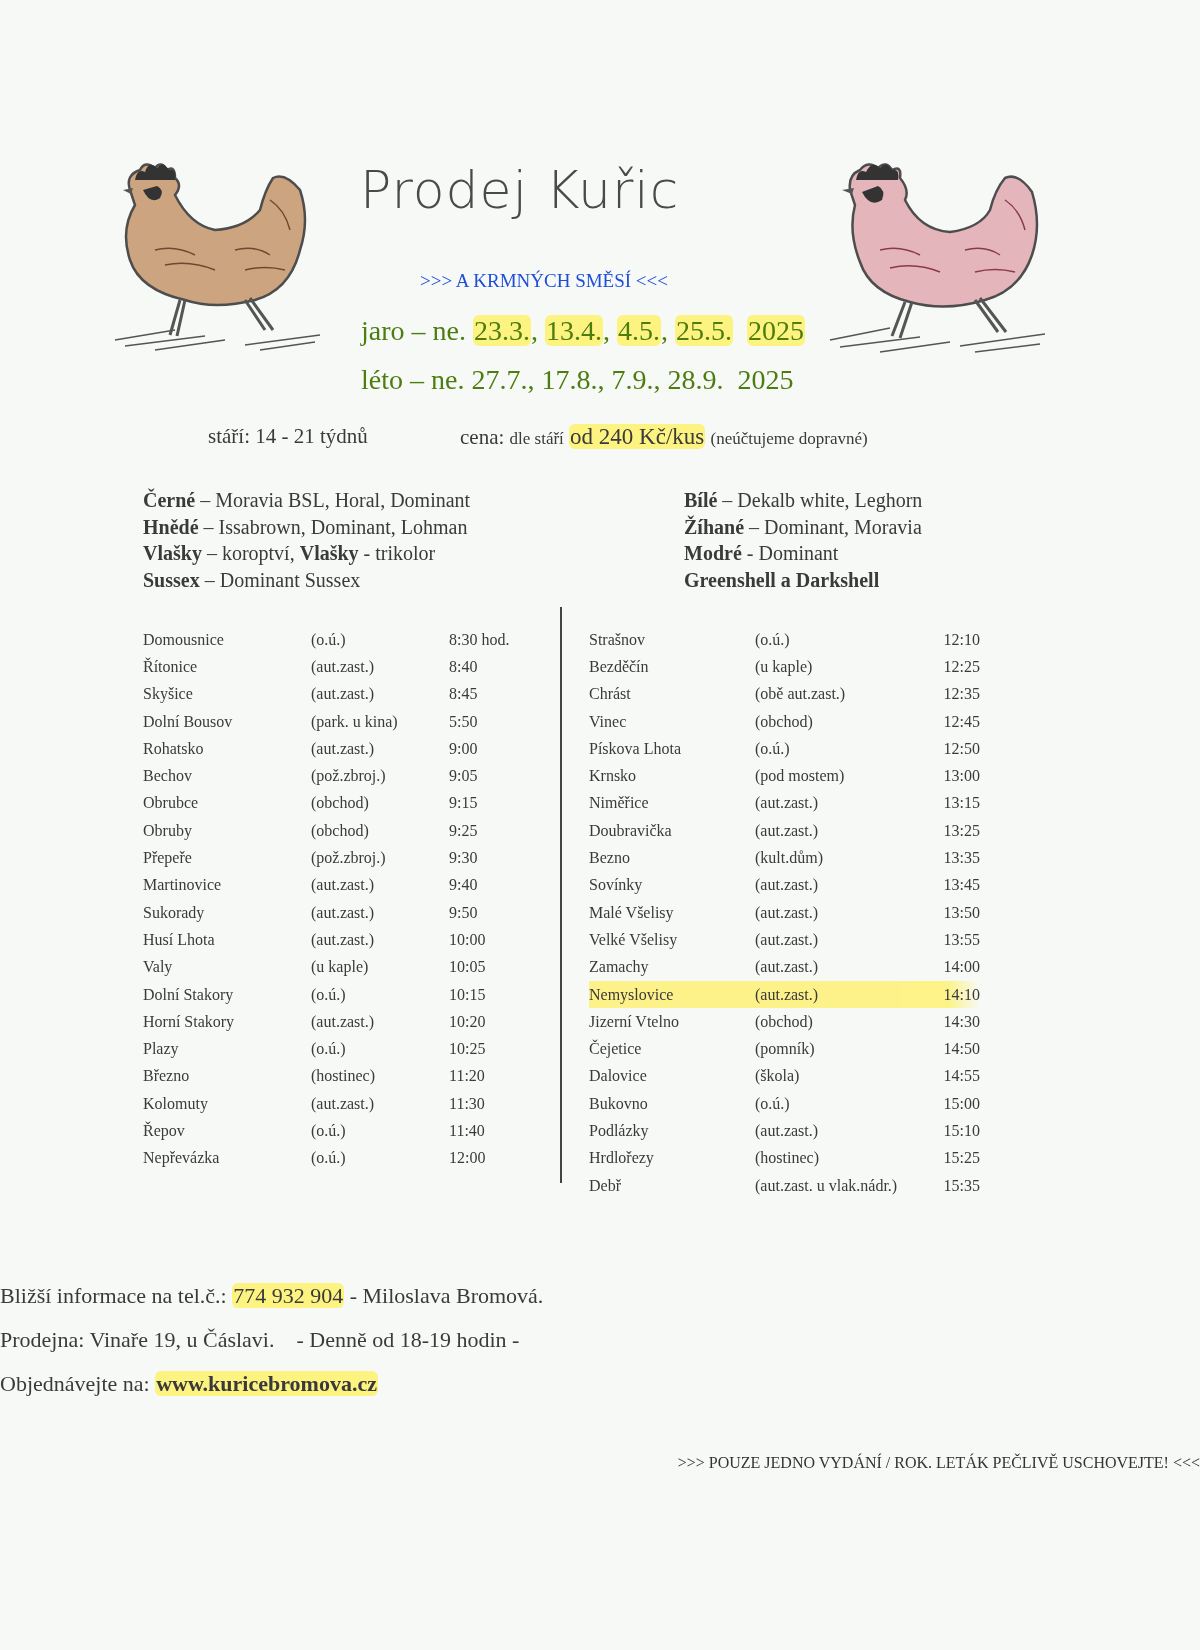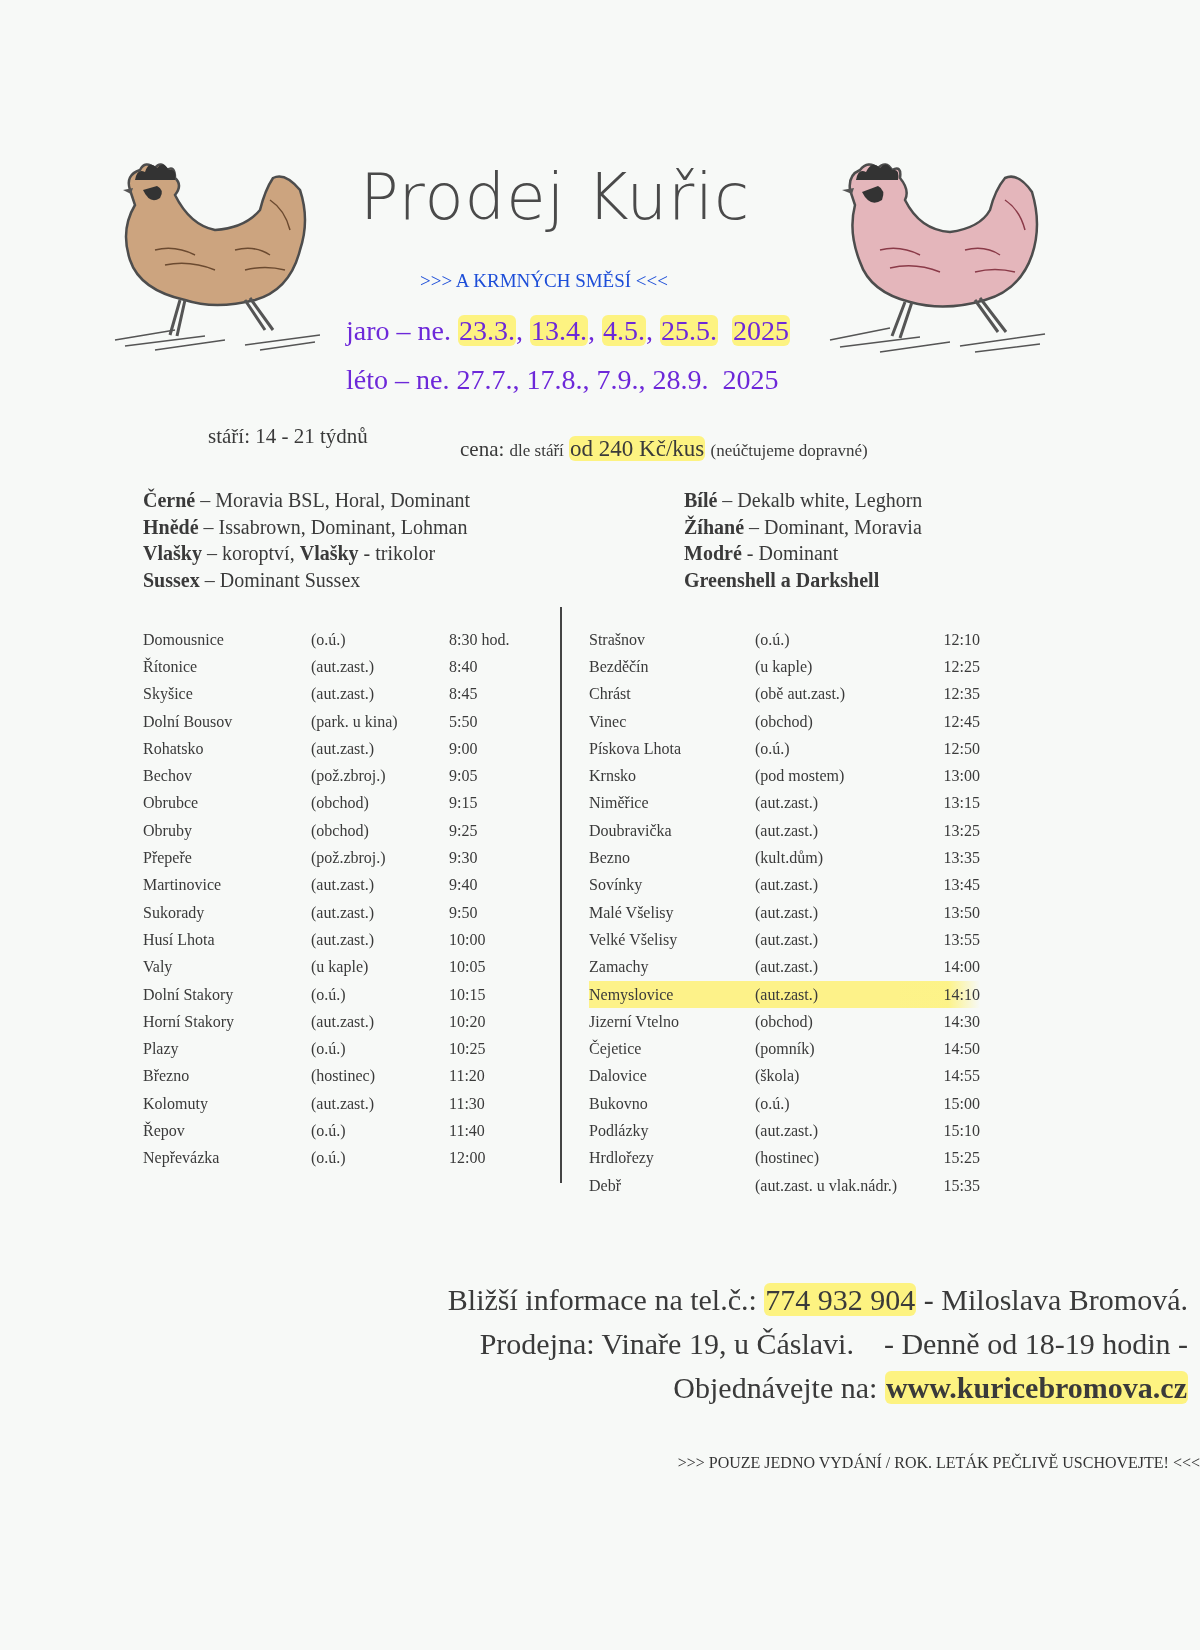--- a/index.html
+++ b/index.html
@@ -8,35 +8,35 @@
     background: #f7f9f7;
     font-family: "Liberation Serif", "DejaVu Serif", serif;
     color: #3a3a3a;
     position: relative;
     overflow: hidden;
   }
   .abs { position: absolute; }
   .title {
     left: 360px; top: 160px;
     font-family: "DejaVu Sans", "Liberation Sans", sans-serif;
-    font-size: 64px; font-weight: 300; color: #4a4a4a;
+    font-size: 52px; font-weight: 300; color: #4a4a4a;
     letter-spacing: 1px;
     font-stretch: condensed;
   }
   .subtitle {
     left: 420px; top: 270px; font-size: 19px; color: #1d4ed8;
   }
   .dates {
-    left: 346px; font-size: 28px; color: #6d28d9; font-family: Liberation Serif, serif;
+    left: 361px; font-size: 28px; color: #4d7c0f; font-family: Liberation Serif, serif;
   }
   .dates.spring { top: 315px; }
   .dates.summer { top: 364px; }
   .hl { background: rgba(255, 240, 90, 0.75); border-radius: 6px; padding: 0 1px; }
   .age { left: 208px; top: 424px; font-size: 21px; }
-  .price { left: 460px; top: 424px; font-size: 21px; margin-top: 12px; }
+  .price { left: 460px; top: 424px; font-size: 21px; }
   .price .small { font-size: 17px; }
   .price .big { font-size: 23px; }
   .breeds { font-size: 20px; line-height: 26.5px; }
   .breeds.left { left: 143px; top: 487px; }
   .breeds.right { left: 684px; top: 487px; }
   .breeds b { font-weight: bold; }
   .divider {
     left: 560px; top: 607px; width: 2px; height: 576px; background: #444;
   }
   table.sched {
@@ -45,21 +45,21 @@
   table.sched td { padding: 0; height: 27.3px; white-space: nowrap; vertical-align: middle; }
   .sched.left { left: 143px; top: 626px; }
   .sched.left td.c1 { width: 168px; }
   .sched.left td.c2 { width: 138px; }
   .sched.right { left: 589px; top: 626px; }
   .sched.right td.c1 { width: 166px; }
   .sched.right td.c2 { width: 145px; }
   .sched.right td.c3 { text-align: right; width: 80px; }
   tr.highlighted td { background: rgba(255, 240, 90, 0.7); }
   tr.highlighted td.c3 { background: linear-gradient(to right, rgba(255,240,90,0.7) 60%, transparent); }
-  .info { left: 0; width: 1188px; text-align: right; font-size: 30px; color: #3a3a3a; }
+  .info { left: 0; width: 1188px; text-align: left; font-size: 22px; color: #3a3a3a; }
   .info.l1 { top: 1283px; }
   .info.l2 { top: 1327px; }
   .info.l3 { top: 1371px; }
   .info .bold { font-weight: bold; }
   .footer { left: 0; width: 1200px; top: 1454px; text-align: right; font-size: 16px; color: #333; }
   .hen { width: 230px; height: 210px; }
   .hen.left { left: 95px; top: 150px; }
   .hen.right { left: 820px; top: 150px; }
 </style>
 </head>

